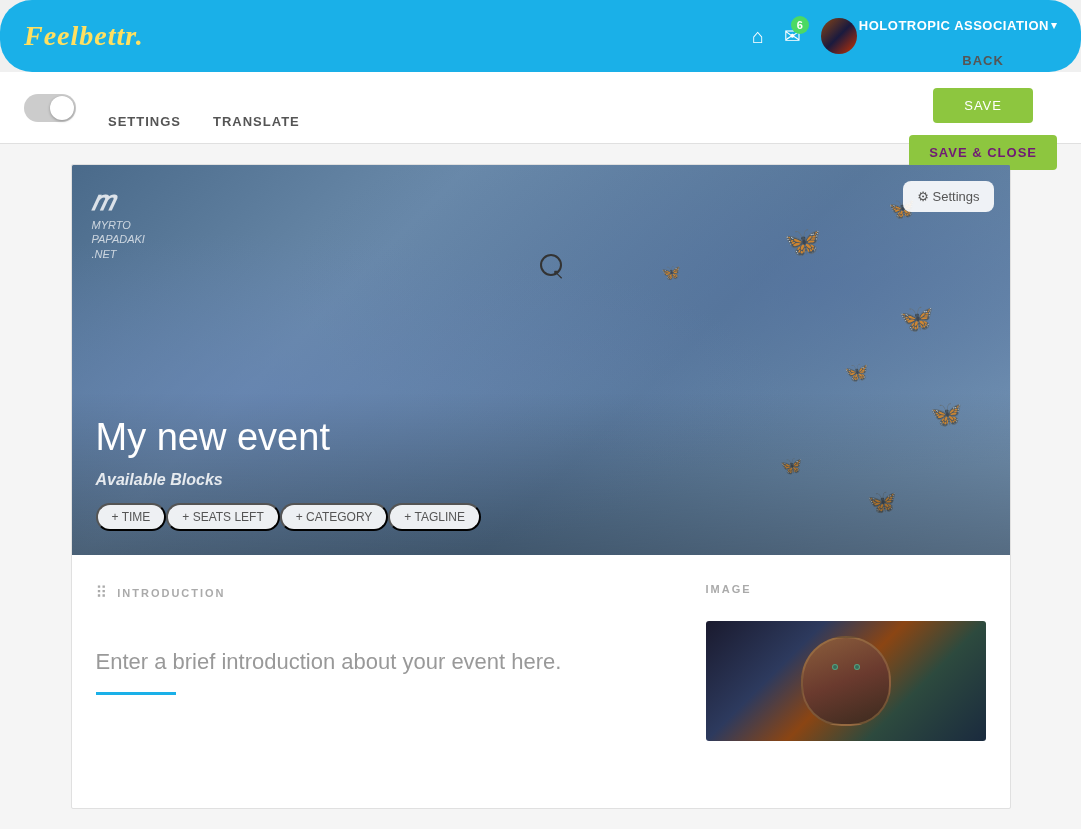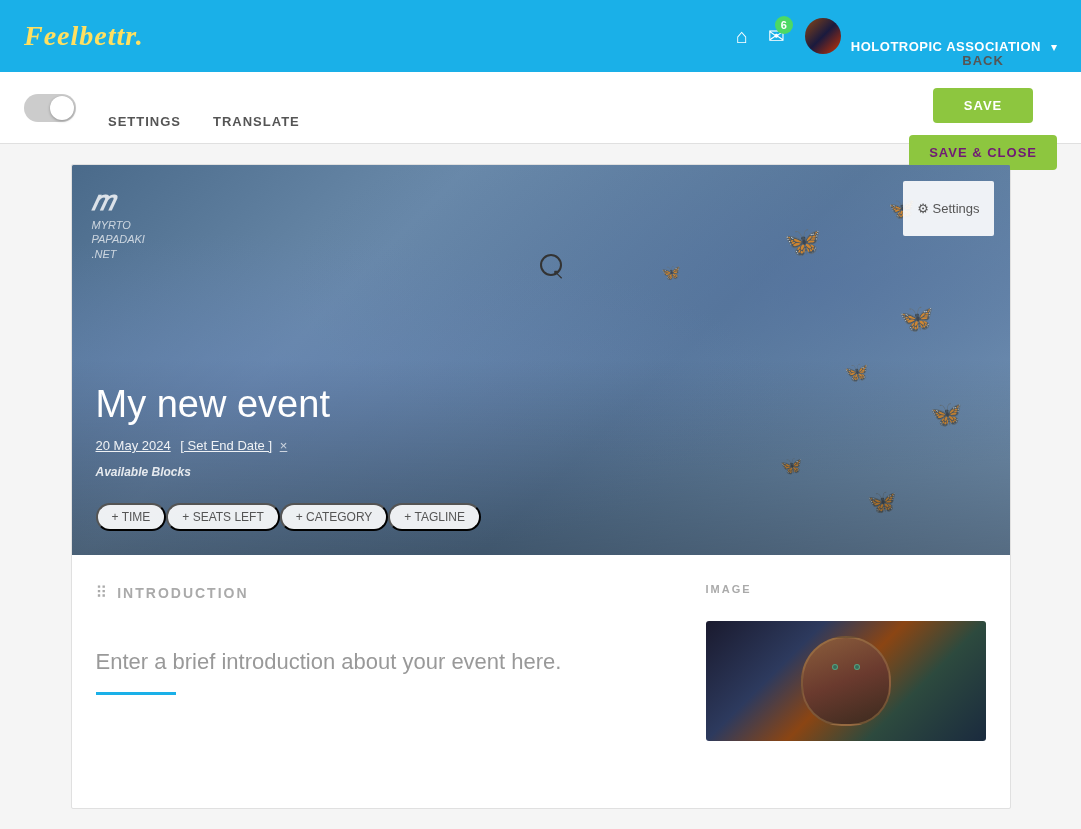--- a/index.html
+++ b/index.html
@@ -6,20 +6,21 @@
     body { font-family: Arial, sans-serif; background: #f0f0f0; min-height: 829px; }
 
     
     .top-nav {
       background: #1ab0e8;
       height: 72px;
       display: flex;
       align-items: center;
       justify-content: space-between;
       padding: 0 24px;
+      border-radius: 32px;
     }
     .logo {
       font-family: 'Georgia', serif;
       font-style: italic;
       font-size: 28px;
       color: white;
       font-weight: bold;
       letter-spacing: 1px;
     }
     .logo span { color: #ffe060; }
@@ -44,22 +45,22 @@
       width: 18px;
       height: 18px;
       font-size: 11px;
       display: flex;
       align-items: center;
       justify-content: center;
       font-weight: bold;
     }
     .org-area {
       display: flex;
-      align-items: flex-end;
-      gap: 10px;
+      align-items: flex-start;
+      gap: 2px;
       color: white;
       cursor: pointer;
     }
     .org-avatar {
       width: 36px;
       height: 36px;
       border-radius: 50%;
       background: linear-gradient(135deg, #8B4513, #1a1a3e, #cc3300);
       overflow: hidden;
     }
@@ -127,21 +128,21 @@
       border: none;
       padding: 8px 16px;
     }
     .btn-save {
       background: #8dc63f;
       color: white;
       border: none;
       border-radius: 4px;
       padding: 10px 31px;
       font-size: 13px;
-      font-weight: 700;
+      font-weight: 400;
       letter-spacing: 1px;
       cursor: pointer;
       text-transform: uppercase;
     }
     .btn-save-close {
       background: #8dc63f;
       color: #701a75;
       border: none;
       border-radius: 4px;
       padding: 10px 20px;
@@ -221,22 +222,22 @@
     .butterfly.b6 { bottom: 20%; right: 22%; font-size: 18px; color: #9abccc; }
     .butterfly.b7 { bottom: 10%; right: 12%; font-size: 24px; color: #e0d0b0; }
     .butterfly.b8 { top: 25%; right: 35%; font-size: 16px; color: #c8a880; }
 
     .settings-btn {
       position: absolute;
       top: 16px;
       right: 16px;
       background: rgba(255,255,255,0.9);
       border: none;
-      border-radius: 2px;
-      padding: 20px 14px;
+      border-radius: 8px;
+      padding: 8px 14px;
       font-size: 13px;
       cursor: pointer;
       display: flex;
       align-items: center;
       gap: 6px;
       color: #555;
     }
     .logo-overlay {
       position: absolute;
       top: 20px;
@@ -278,24 +279,24 @@
     .event-date span {
       text-decoration: underline;
       cursor: pointer;
     }
     .date-x {
       margin-left: 4px;
       cursor: pointer;
       color: rgba(255,255,255,0.7);
     }
     .available-blocks {
-      font-size: 12px;
+      font-size: 16px;
       color: rgba(255,255,255,0.85);
       font-weight: 600;
-      margin-bottom: 24px;
+      margin-bottom: 14px;
       font-style: italic;
     }
     .block-tags {
       display: flex;
       flex-wrap: wrap;
     }
     .block-tag {
       background: rgba(255,255,255,0.9);
       color: #555;
       border-radius: 20px;
@@ -317,21 +318,21 @@
       display: flex;
       align-items: center;
       gap: 10px;
       margin-bottom: 14px;
     }
     .drag-handle {
       color: #aaa;
       font-size: 16px;
     }
     .section-label {
-      font-size: 14px;
+      font-size: 11px;
       font-weight: 700;
       letter-spacing: 2px;
       color: #aaa;
       text-transform: uppercase;
     }
     .intro-text {
       font-size: 22px;
       font-weight: 300;
       color: #999;
       line-height: 1.5;
@@ -458,25 +459,20 @@
           <div>MYRTO</div>
           <div>PAPADAKI</div>
           <div>.NET</div>
         </div>
       </div>
 
       <button class="settings-btn">⚙ Settings</button>
 
       <div class="hero-content">
         <h1 class="event-title">My new event</h1>
-        <div class="event-date">
-          <span>20 May 2024</span>
-          <span style="margin-left:6px; text-decoration:underline; cursor:pointer;">[ Set End Date ]</span>
-          <span class="date-x">×</span>
-        </div>
         <div class="available-blocks">Available Blocks</div>
         <div class="block-tags">
           <button class="block-tag">+ TIME</button>
           <button class="block-tag">+ SEATS LEFT</button>
           <button class="block-tag">+ CATEGORY</button>
           <button class="block-tag">+ TAGLINE</button>
         </div>
       </div>
     </div>
 

